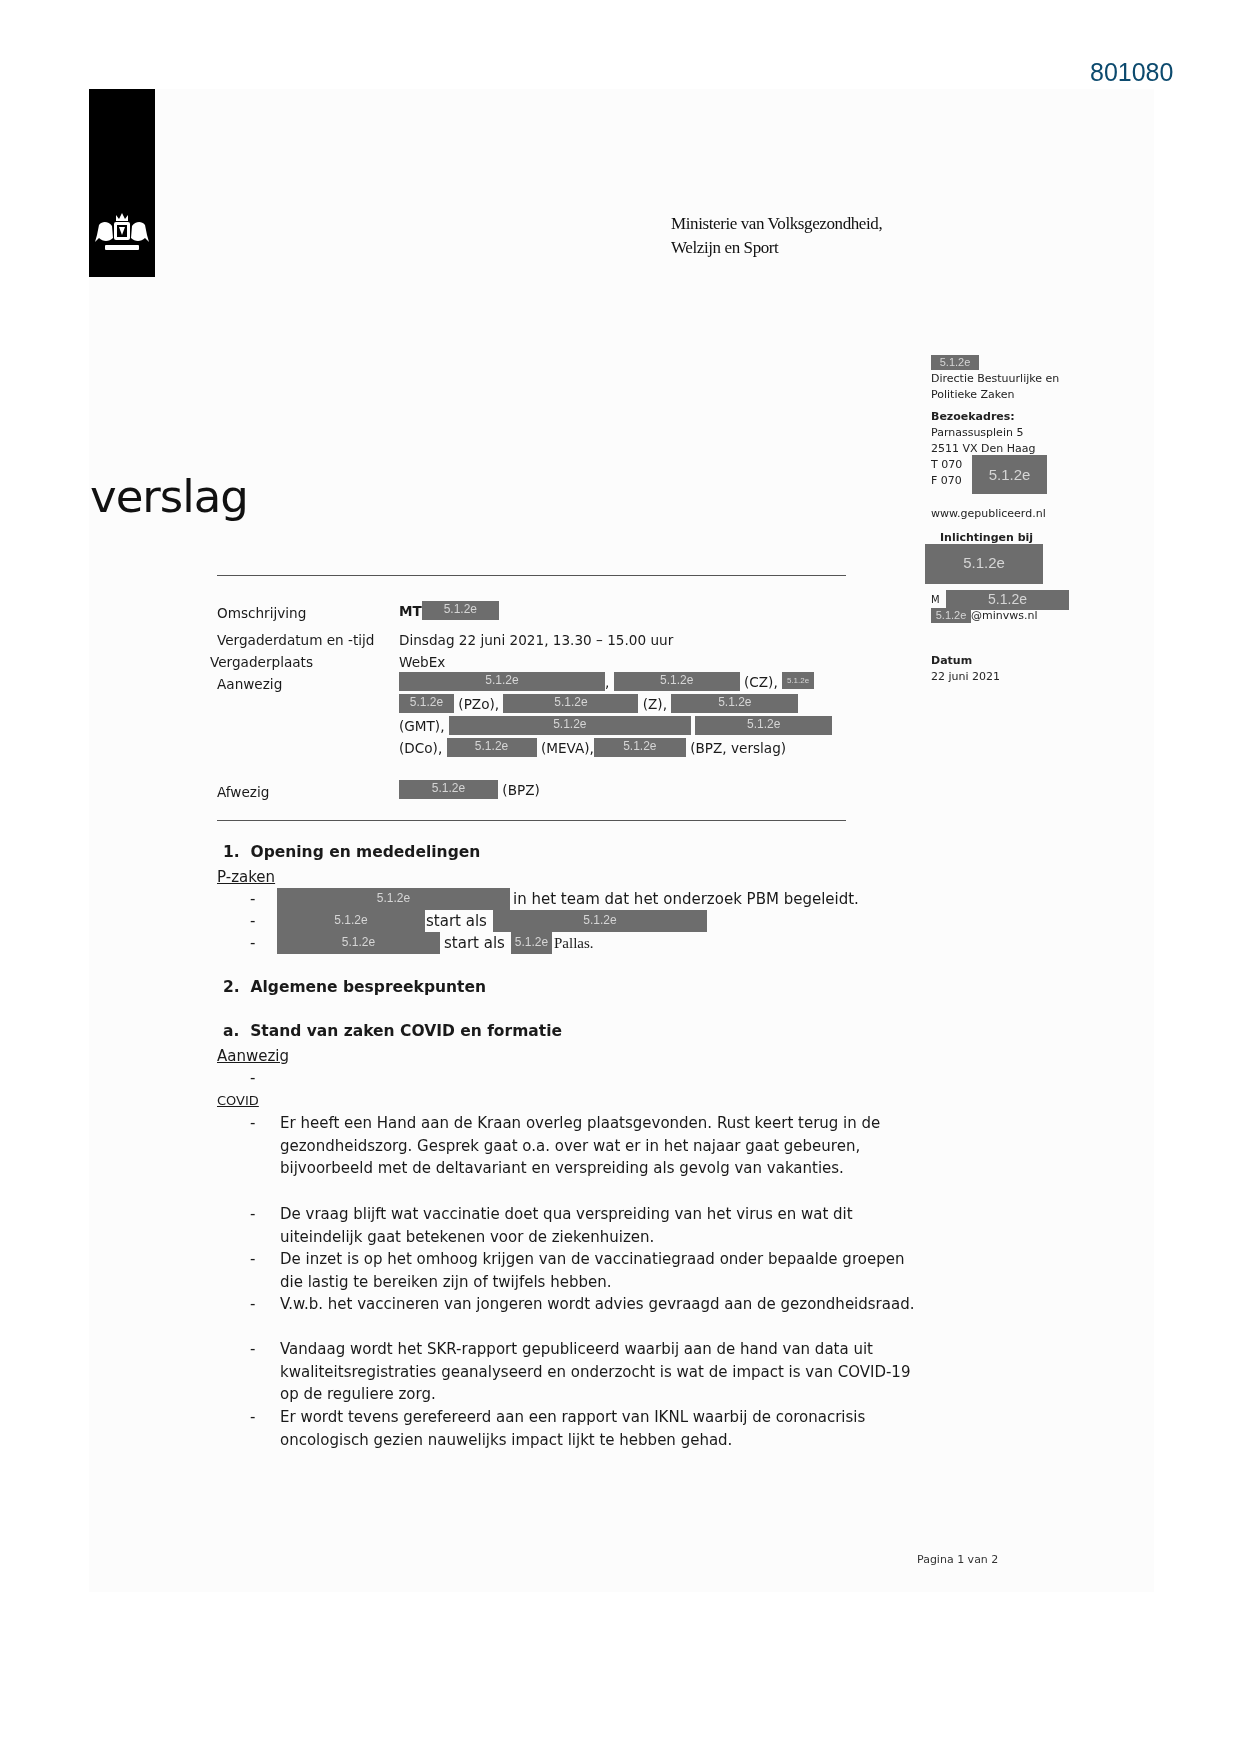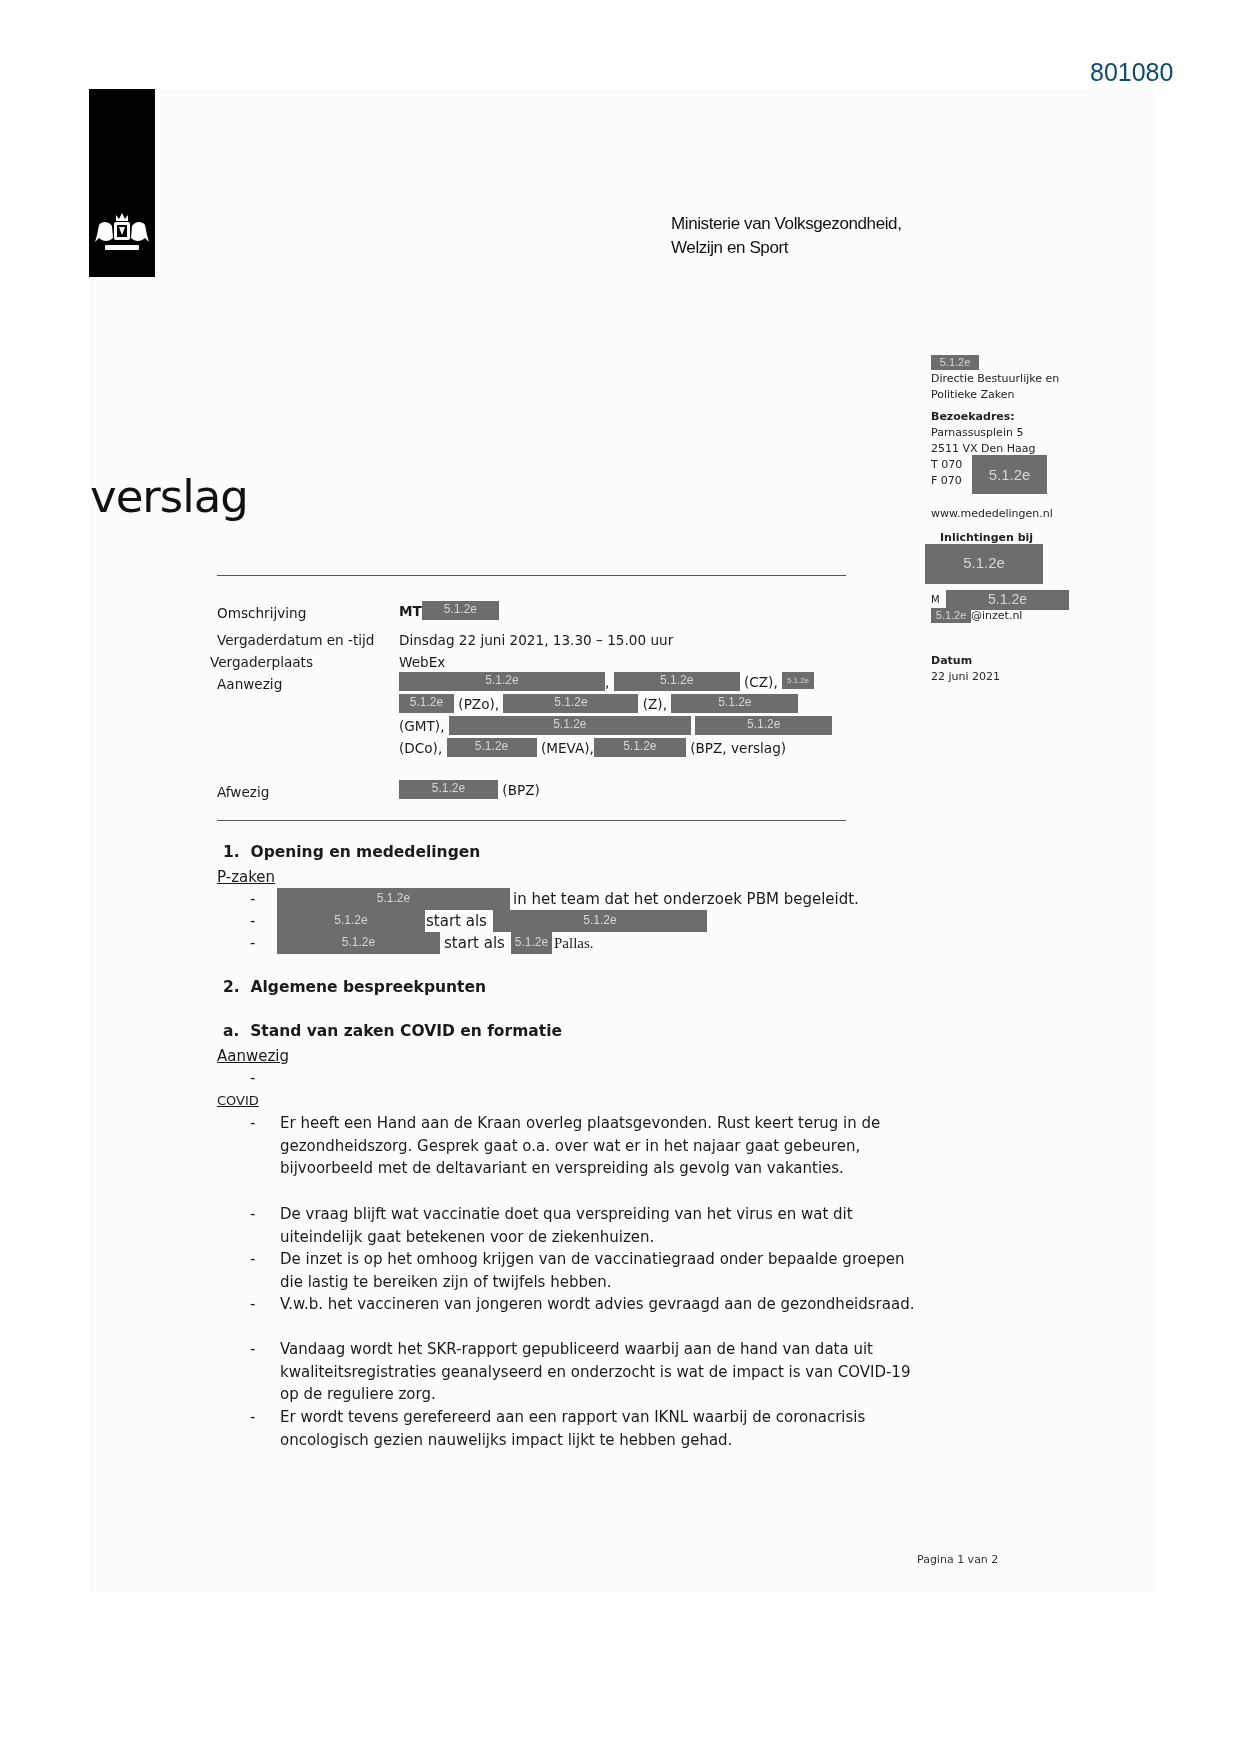--- a/index.html
+++ b/index.html
@@ -3,21 +3,21 @@
 <meta charset="utf-8">
 <style>
   html, body { margin:0; padding:0; }
   body { width:1241px; height:1754px; background:#ffffff; position:relative; overflow:hidden;
          font-family:"DejaVu Sans", sans-serif; color:#1a1a1a; }
   .abs { position:absolute; }
   .page { left:89px; top:89px; width:1065px; height:1503px; background:#fcfcfc; }
   .stamp { left:1090px; top:58px; font-family:"Liberation Sans", sans-serif; font-size:25px; color:#0c4a6e; }
   .logo-bar { left:89px; top:89px; width:66px; height:188px; background:#000; }
   .logo-bar svg { position:absolute; left:6px; top:122px; }
-  .ministry { left:671px; top:212px; font-family:Liberation Sans, sans-serif; font-size:17px; line-height:24px; color:#111; letter-spacing:-0.4px; }
+  .ministry { left:671px; top:212px; font-family:Liberation Serif, serif; font-size:17px; line-height:24px; color:#111; letter-spacing:-0.4px; }
   .title { left:90px; top:470px; font-family:"DejaVu Sans", sans-serif; font-size:45px; color:#111; letter-spacing:-1px; font-weight:normal; }
   .rule { height:0; border-top:1.4px solid #555; left:217px; width:629px; }
   .row { position:absolute; height:20px; line-height:20px; font-size:13.6px; white-space:nowrap; }
   .red { display:inline-block; background:#6d6d6d; color:#d6d6d6; font-family:"Liberation Sans", sans-serif;
          font-size:12px; text-align:center; vertical-align:top; height:19px; line-height:17px; box-sizing:border-box; }
   .red.sm { font-size:8px; }
   .sidebar { left:931px; font-size:11px; line-height:16px; color:#222; }
   .sidebar .b { font-weight:bold; }
   h2.sec { position:absolute; margin:0; font-size:15.5px; font-weight:bold; white-space:nowrap; }
   .u { text-decoration:underline; }
@@ -63,33 +63,33 @@
 
 <div class="abs sidebar" style="top:409px;">
   <div class="b">Bezoekadres:</div>
   <div>Parnassusplein 5</div>
   <div>2511 VX  Den Haag</div>
   <div>T  070</div>
   <div>F  070</div>
 </div>
 <span class="abs red" style="left:972px;top:455px;width:75px;height:39px;line-height:39px;font-size:15px;">5.1.2e</span>
 
-<div class="abs sidebar" style="top:506px;">www.mededelingen.nl</div>
+<div class="abs sidebar" style="top:506px;">www.gepubliceerd.nl</div>
 
 <div class="abs sidebar" style="top:530px;margin-left:9px;">
   <span class="b">Inlichtingen bij</span>
 </div>
 <span class="abs red" style="left:925px;top:544px;width:118px;height:40px;line-height:38px;font-size:15px;">5.1.2e</span>
 
 <div class="abs sidebar" style="top:592px;height:20px;">
   <span style="font-size:10px;">M</span>
 </div>
 <span class="abs red" style="left:946px;top:590px;width:123px;height:20px;line-height:18px;font-size:14px;">5.1.2e</span>
 <div class="abs sidebar" style="top:608px;">
-  <span class="red" style="width:40px;height:15px;line-height:14px;font-size:11px;">5.1.2e</span><span>@inzet.nl</span>
+  <span class="red" style="width:40px;height:15px;line-height:14px;font-size:11px;">5.1.2e</span><span>@minvws.nl</span>
 </div>
 
 <div class="abs sidebar" style="top:653px;">
   <div class="b">Datum</div>
   <div>22 juni 2021</div>
 </div>
 
 <div class="abs title">verslag</div>
 
 <div class="abs rule" style="top:575px;"></div>

